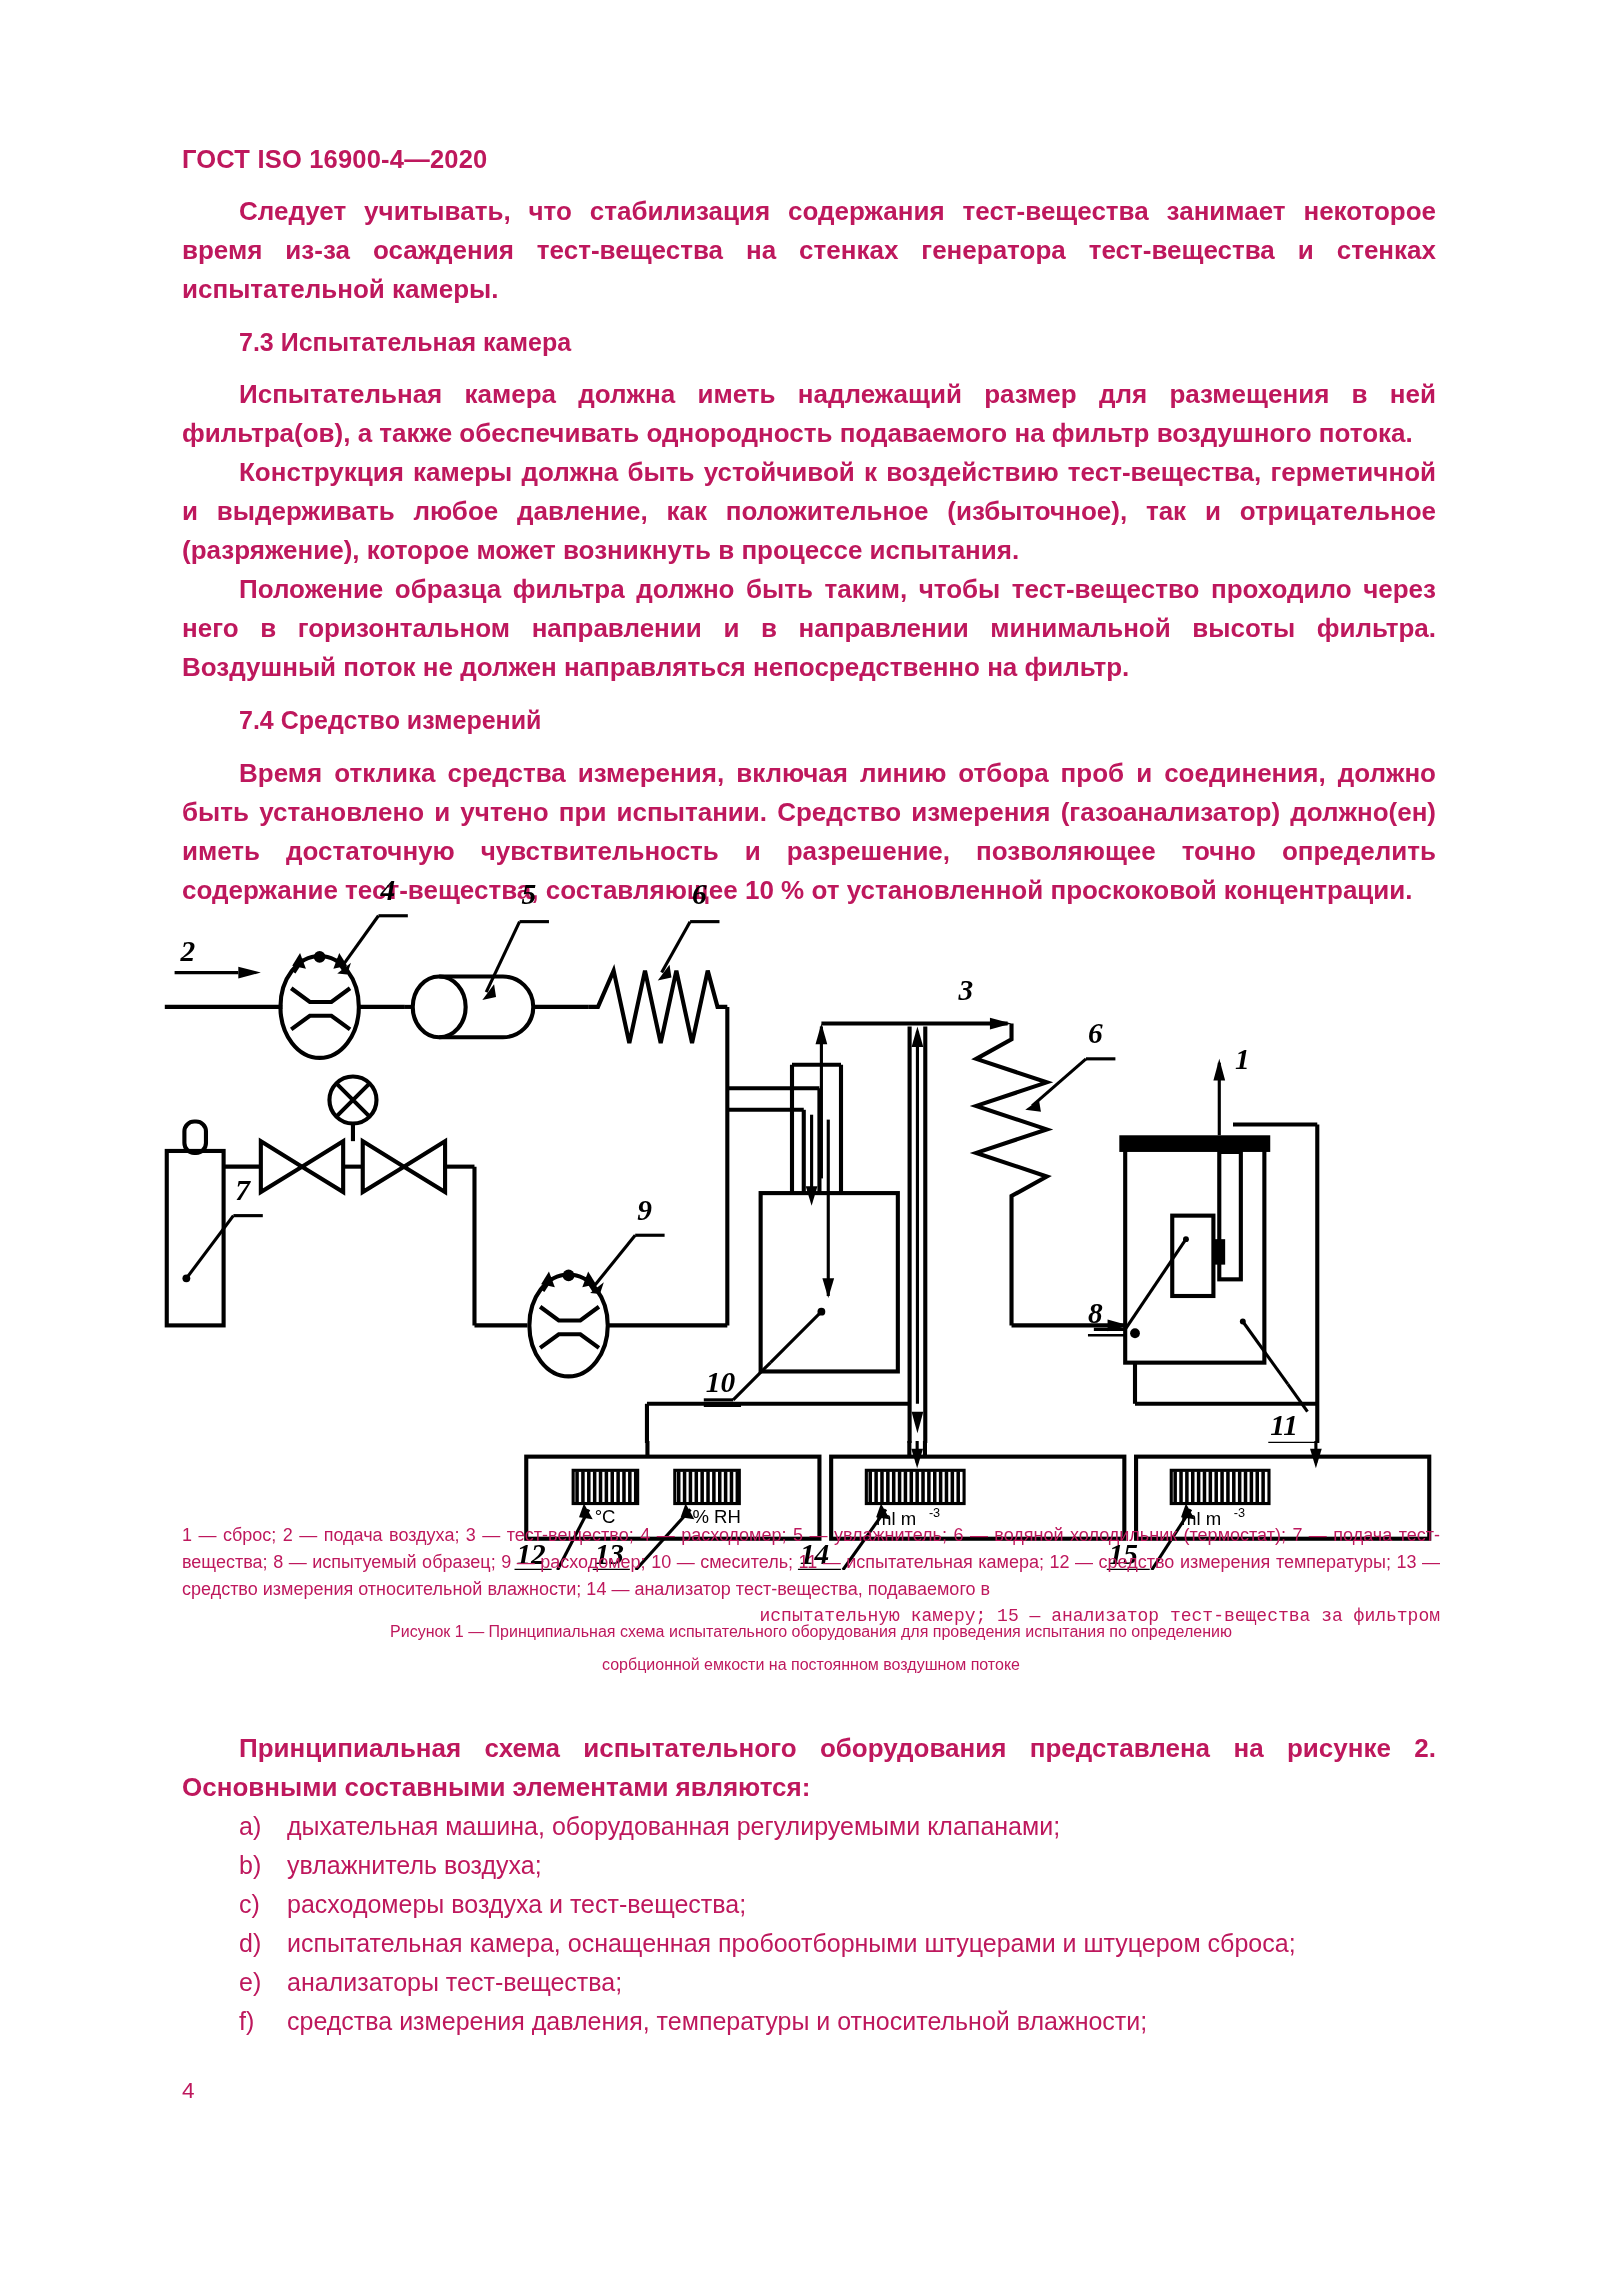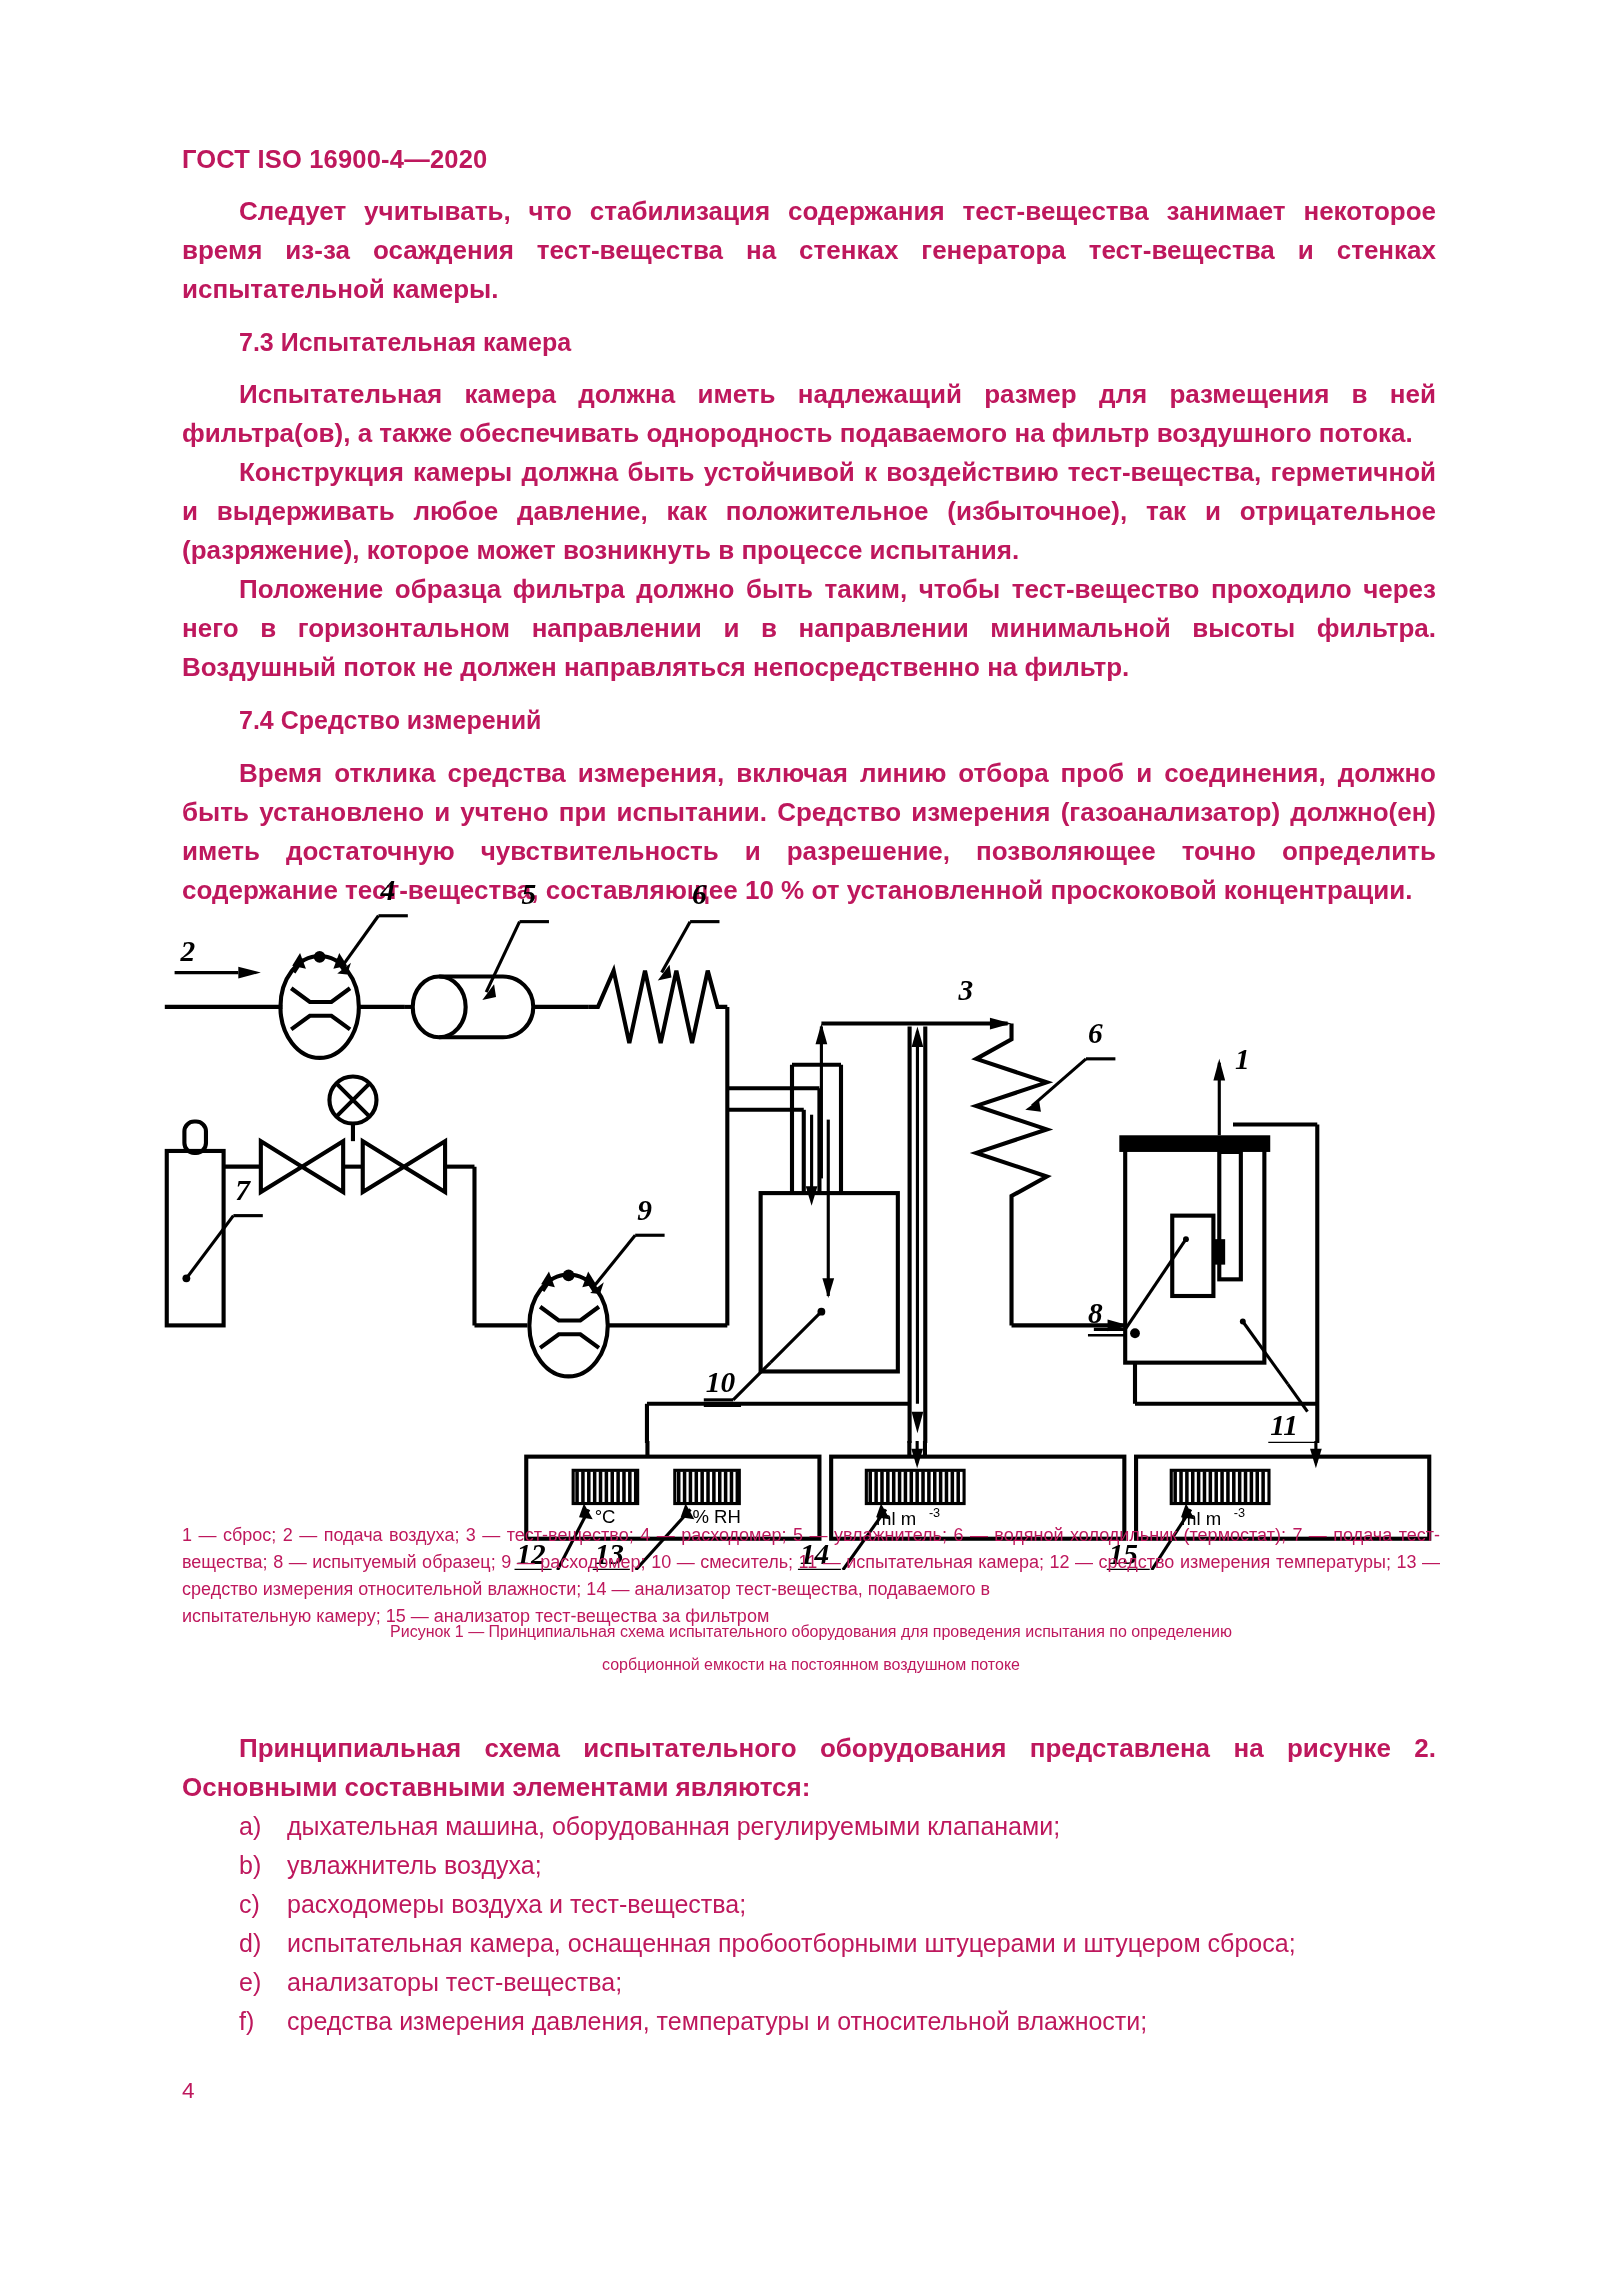--- a/index.html
+++ b/index.html
@@ -85,21 +85,21 @@
   .fig-legend {
     position: absolute;
     left: 182px;
     top: 1486px;
     width: 1258px;
     font-size: 18px;
     line-height: 27px;
     text-align: justify;
     margin-top: 36px;
   }
-  .fig-legend .lastline { display: block; text-align: left; }
+  .fig-legend .lastline { display: block; text-align: right; font-family: Liberation Mono, monospace; }
 
   .fig-caption {
     position: absolute;
     left: 182px;
     top: 1615px;
     width: 1258px;
     font-size: 16px;
     line-height: 33px;
     text-align: center;
   }

